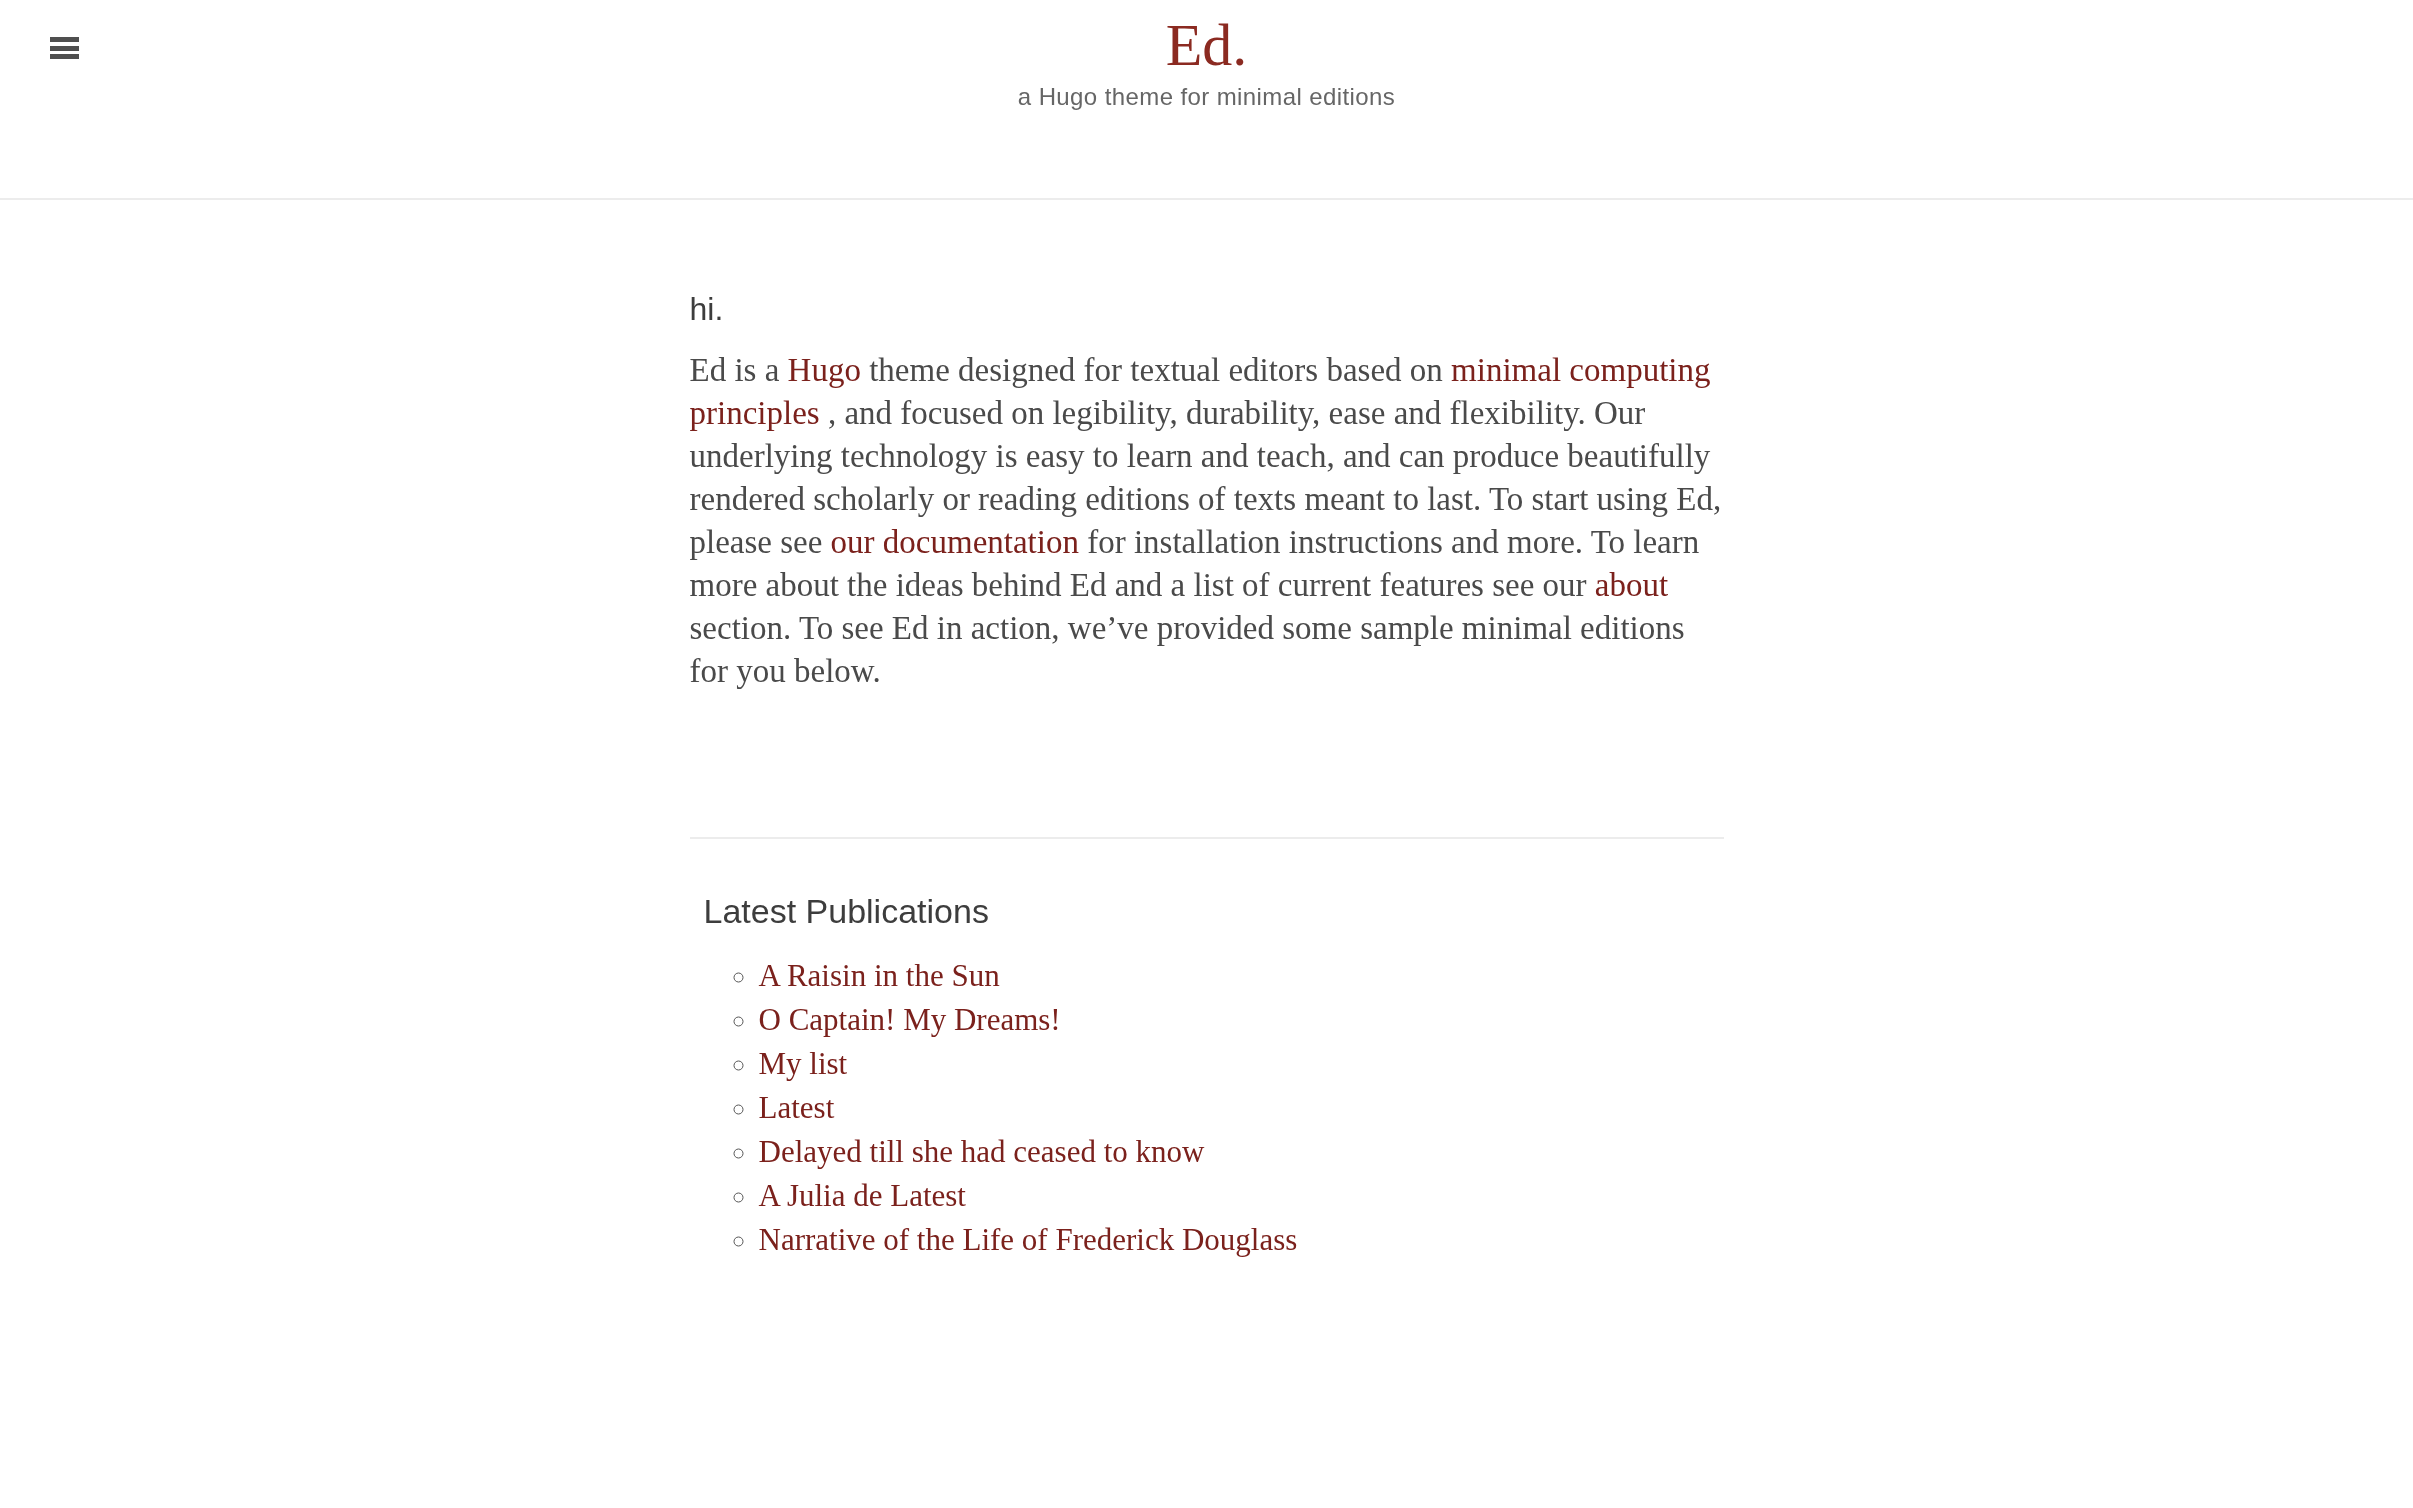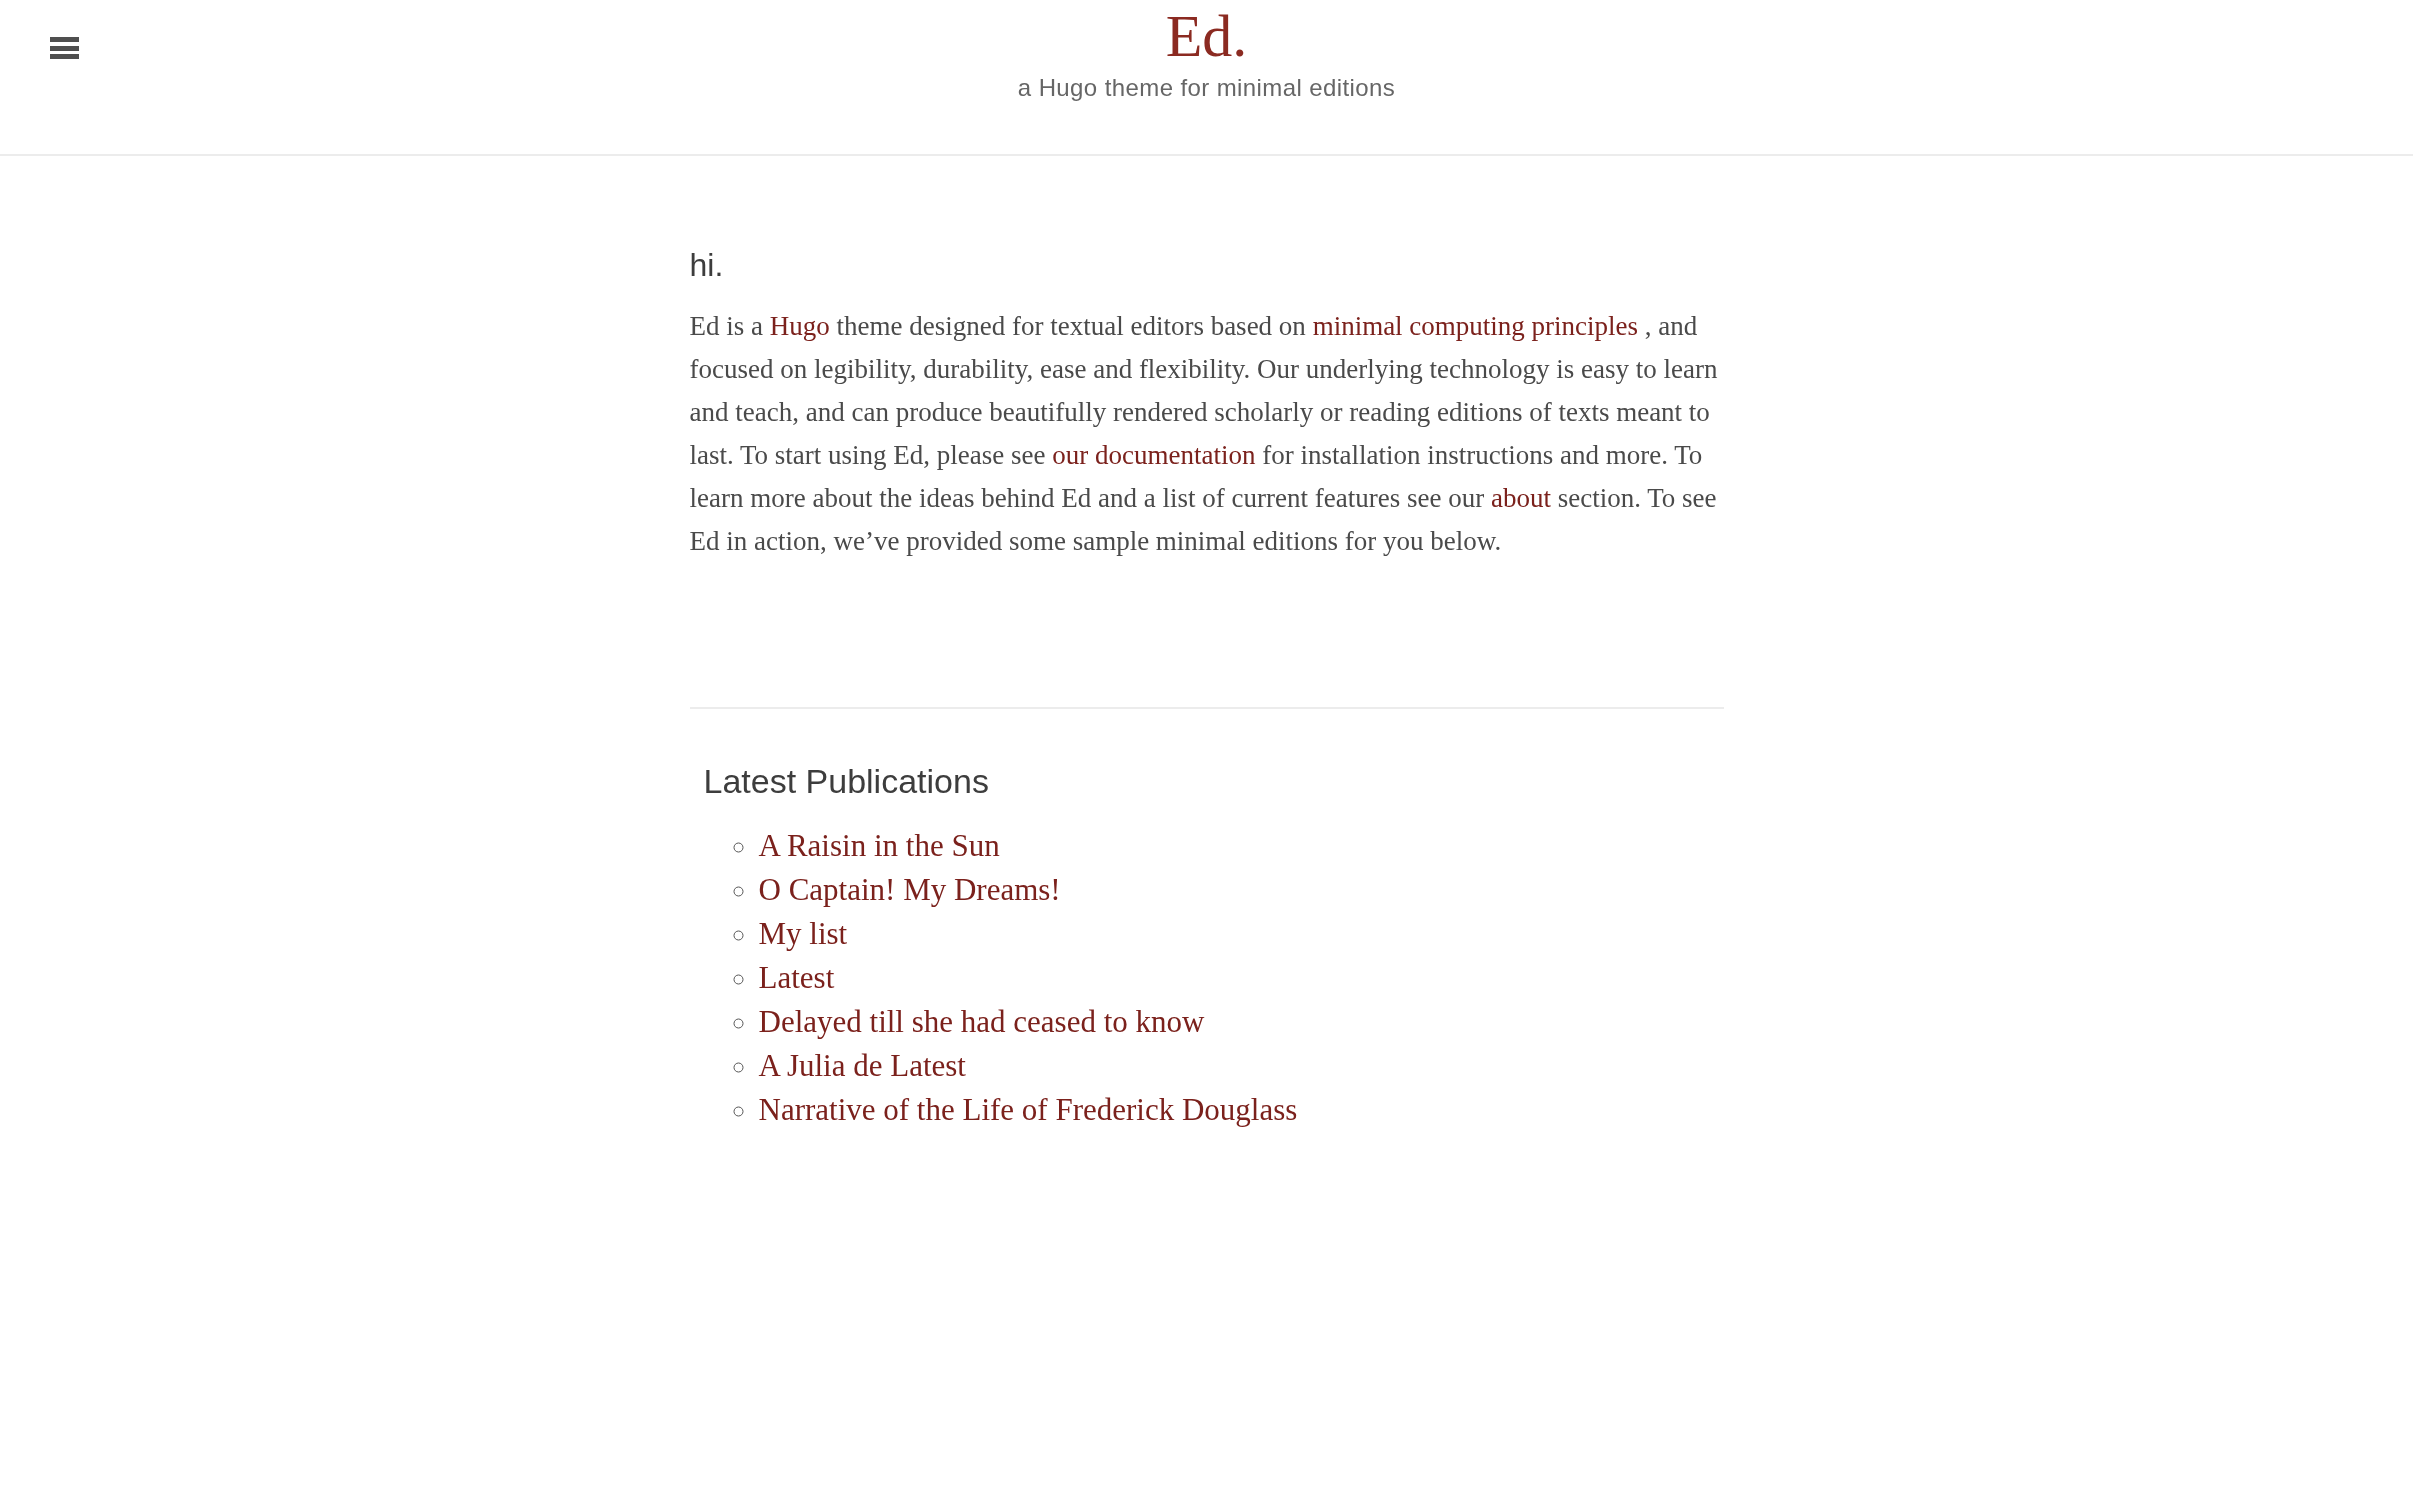--- a/index.html
+++ b/index.html
@@ -23,22 +23,22 @@
   }
   body {
     font-family: "Liberation Serif", "DejaVu Serif", serif;
     color: var(--text-color);
   }
 
   
   .site-header {
     position: relative;
     width: 100%;
-    height: 156px;
-    padding-top: 4px;
+    height: 200px;
+    padding-top: 13px;
     text-align: center;
     border-bottom: 2.2px solid var(--border-color);
     background: var(--background);
   }
   .menu-toggle {
     position: absolute;
     left: 50px;
     top: 37px;
     width: 29px;
     height: 22px;
@@ -81,21 +81,21 @@
   .page-title {
     margin: 86px 0 17px 0;
     font-family: "Liberation Sans", "DejaVu Sans", sans-serif;
     font-weight: 400;
     font-size: 32px;
     line-height: 46px;
     color: var(--heading-color);
   }
   .intro-paragraph {
     margin: 0;
-    font-size: 27px;
+    font-size: 33px;
     line-height: 43px;
     color: var(--text-color);
   }
   a.text-link, a.publication-link {
     color: var(--link-color);
     text-decoration: none;
   }
   .section-divider {
     margin: 144px 0 0 0;
     border: none;

